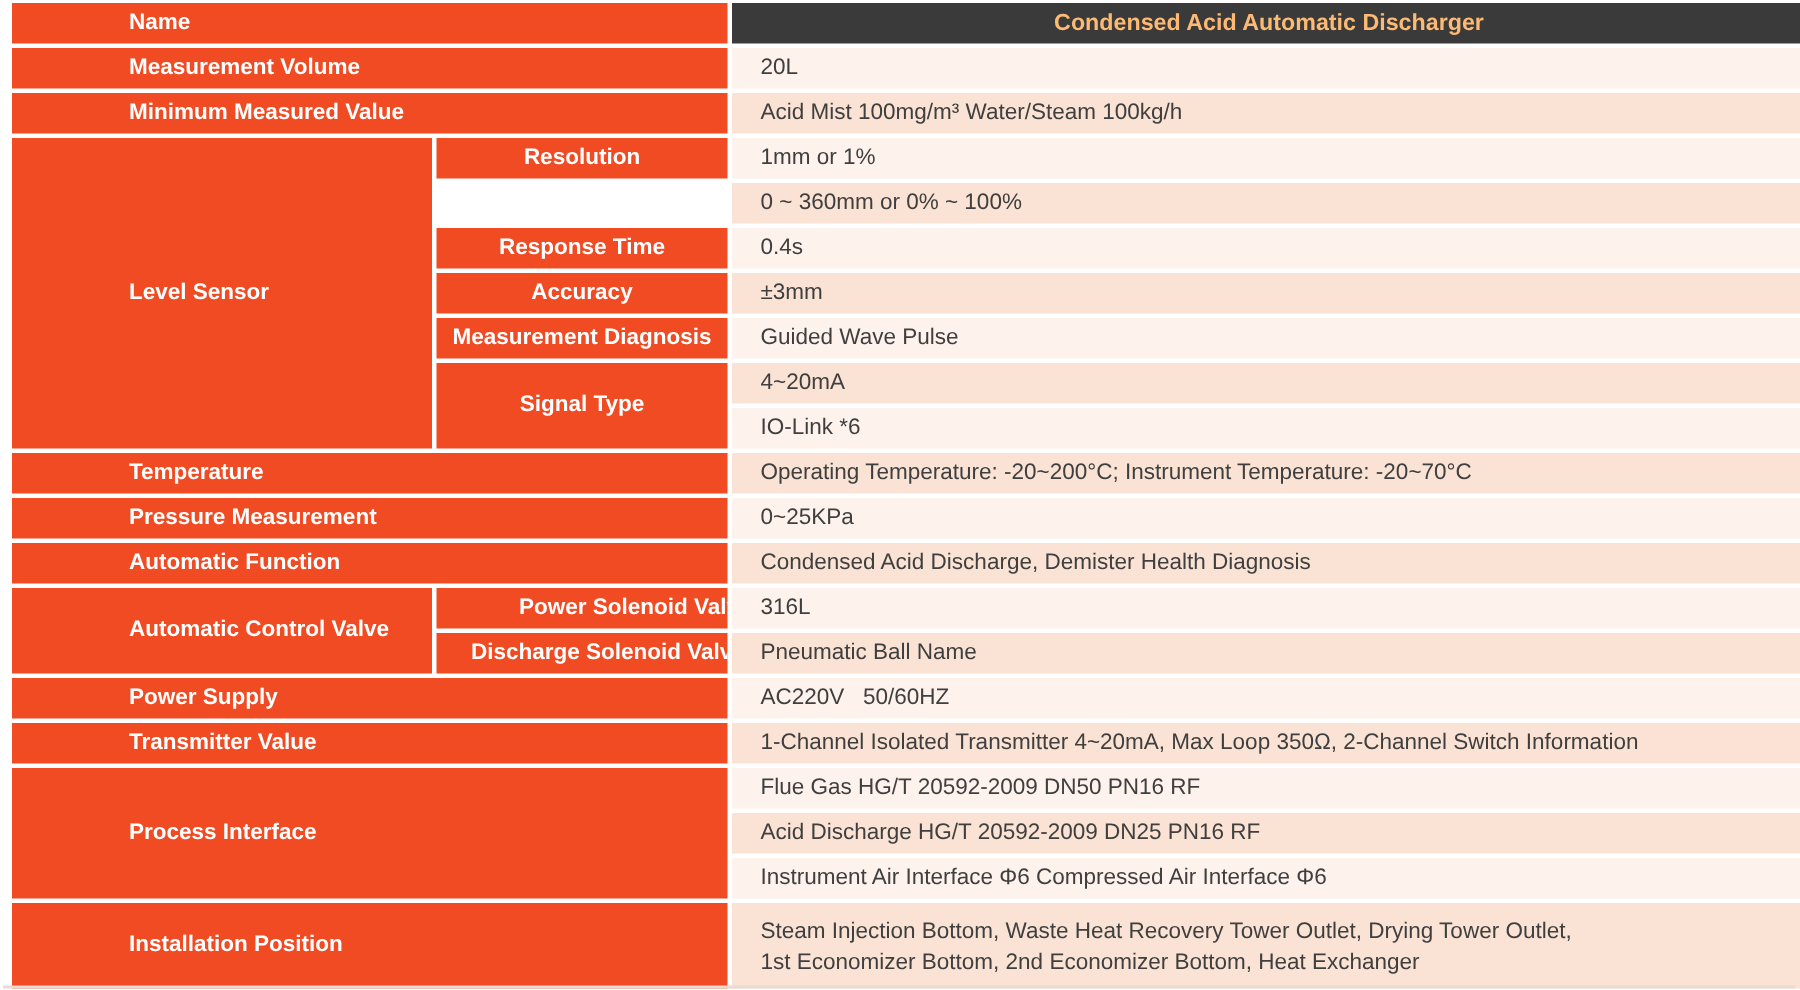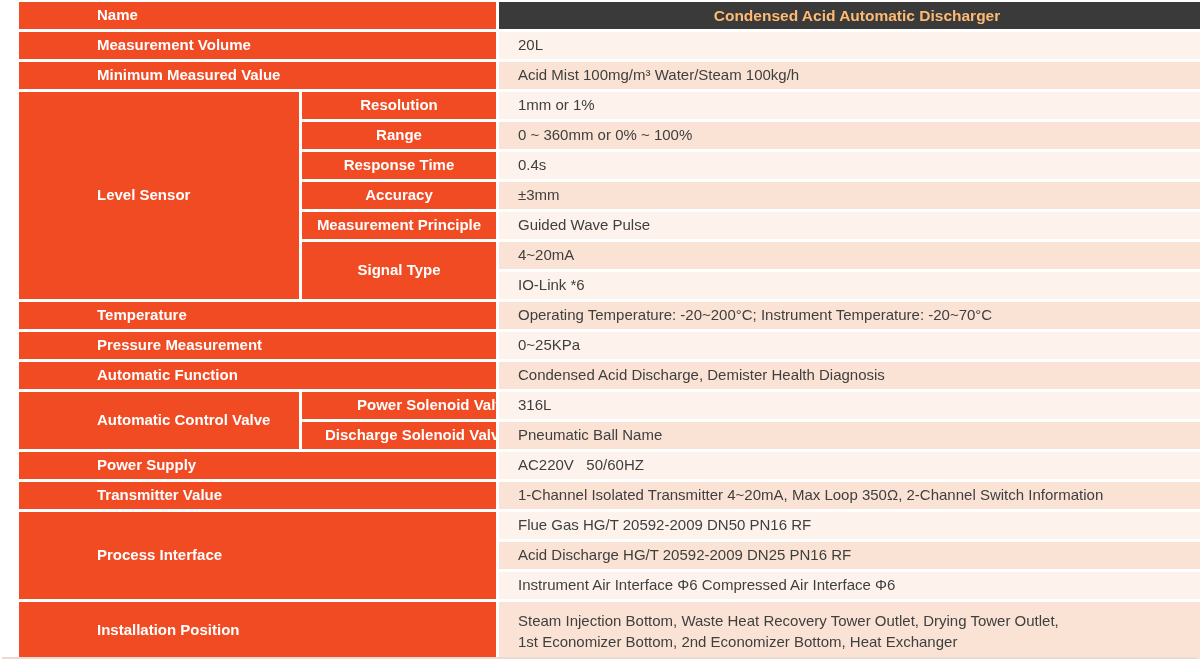--- a/index.html
+++ b/index.html
@@ -9,21 +9,21 @@
     --row-peach:#FAE3D4;
     --value-text:#3F3F3F;
   }
   html,body{margin:0;padding:0;background:#fff;}
   body{font-family:"Liberation Sans","DejaVu Sans",sans-serif;}
   .spec-table{
     position:relative;
     width:1200px;height:660px;
     box-sizing:border-box;
     background:#fff;
-    padding-top:2px;padding-left:19px;
+    padding-top:2px;padding-left:8px;
   }
   .grid{
     display:grid;
     grid-template-columns:280px 194px 716px;
     grid-template-rows:repeat(20,27px) 57px;
     gap:3px;
   }
   .cell{
     display:flex;
     align-items:center;
@@ -87,30 +87,29 @@
     <div class="cell val light" style="grid-row:2;grid-column:3">20L</div>
 
     <div class="cell hdr lbl" style="grid-row:3;grid-column:1/3">Minimum Measured Value</div>
     <div class="cell val peach" style="grid-row:3;grid-column:3">Acid Mist 100mg/m³ Water/Steam 100kg/h</div>
 
     <div class="cell hdr lbl" style="grid-row:4/11;grid-column:1">Level Sensor</div>
 
     <div class="cell hdr mid" style="grid-row:4;grid-column:2">Resolution</div>
     <div class="cell val light" style="grid-row:4;grid-column:3">1mm or 1%</div>
 
-    <div class="cell hdr mid" style="grid-row:5;grid-column:2">Range</div>
     <div class="cell val peach" style="grid-row:5;grid-column:3">0 ~ 360mm or 0% ~ 100%</div>
 
     <div class="cell hdr mid" style="grid-row:6;grid-column:2">Response Time</div>
     <div class="cell val light" style="grid-row:6;grid-column:3">0.4s</div>
 
     <div class="cell hdr mid" style="grid-row:7;grid-column:2">Accuracy</div>
     <div class="cell val peach" style="grid-row:7;grid-column:3">±3mm</div>
 
-    <div class="cell hdr mid" style="grid-row:8;grid-column:2">Measurement Principle</div>
+    <div class="cell hdr mid" style="grid-row:8;grid-column:2">Measurement Diagnosis</div>
     <div class="cell val light" style="grid-row:8;grid-column:3">Guided Wave Pulse</div>
 
     <div class="cell hdr mid" style="grid-row:9/11;grid-column:2">Signal Type</div>
     <div class="cell val peach" style="grid-row:9;grid-column:3">4~20mA</div>
     <div class="cell val light" style="grid-row:10;grid-column:3">IO-Link *6</div>
 
     <div class="cell hdr lbl" style="grid-row:11;grid-column:1/3">Temperature</div>
     <div class="cell val peach" style="grid-row:11;grid-column:3">Operating Temperature: -20~200°C; Instrument Temperature: -20~70°C</div>
 
     <div class="cell hdr lbl" style="grid-row:12;grid-column:1/3">Pressure Measurement</div>

